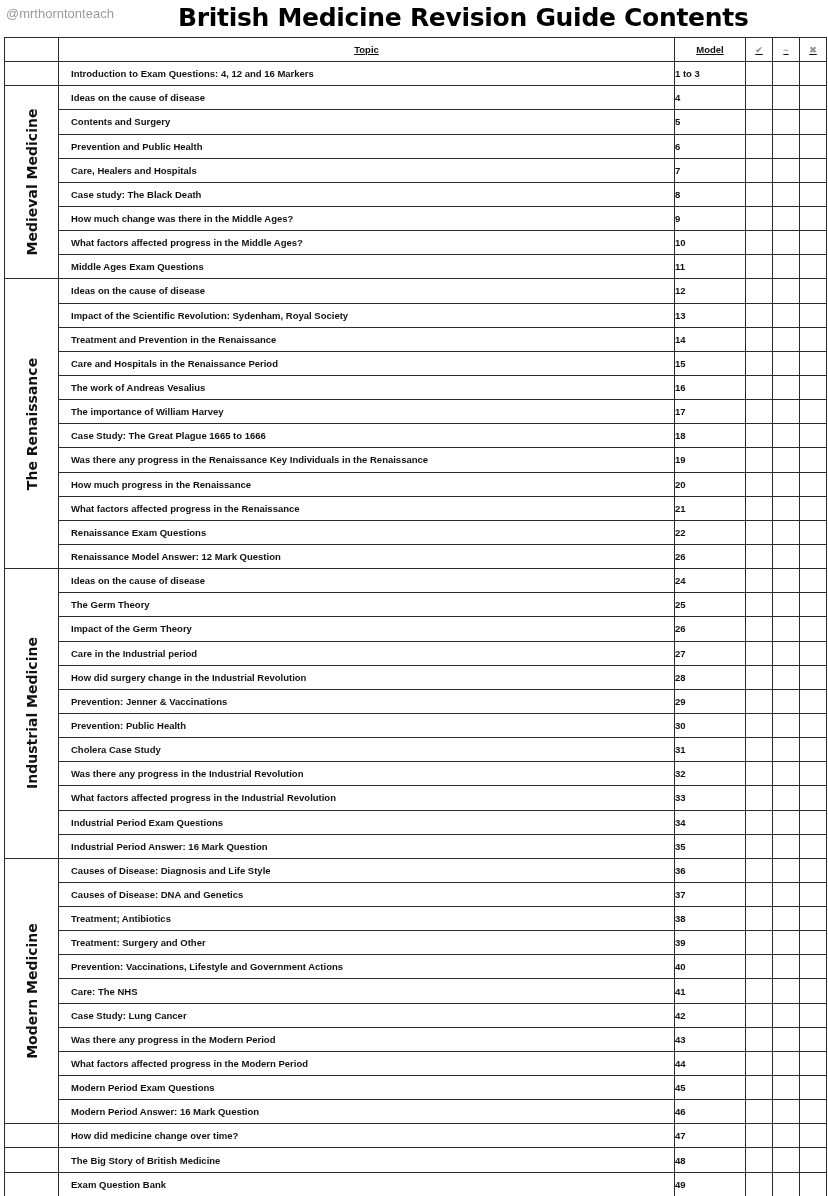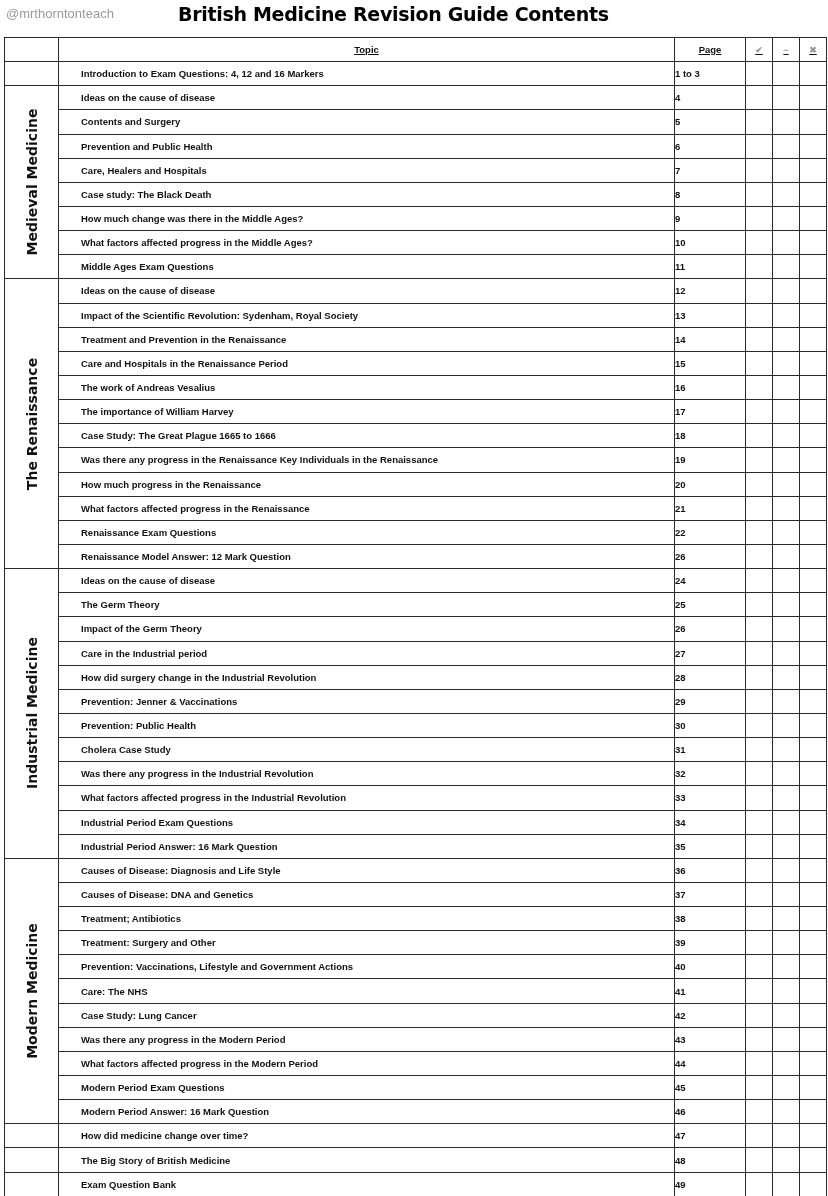--- a/index.html
+++ b/index.html
@@ -1,23 +1,23 @@
 <!DOCTYPE html>
 <html><head>
 <meta charset="utf-8">
 <style>
   * { box-sizing: border-box; margin: 0; padding: 0; }
   html, body { width: 828px; height: 1196px; background: #ffffff; overflow: hidden; }
   body { position: relative; font-family: "Liberation Sans", sans-serif; color: #111; }
   .watermark { position: absolute; left: 6px; top: 6px; font-size: 13px; color: #9a9a9a; font-family: Liberation Sans, sans-serif; }
-  .title { position: absolute; left: 178px; top: 3px; font-size: 19px; font-weight: bold; color: #000; font-family: "DejaVu Sans", sans-serif; letter-spacing: -0.3px; }
+  .title { position: absolute; left: 178px; top: 3px; font-size: 25px; font-weight: bold; color: #000; font-family: "DejaVu Sans", sans-serif; letter-spacing: -0.3px; }
   table { position: absolute; left: 4px; top: 37px; width: 822px; border-collapse: collapse; table-layout: fixed; }
   td, th { border: 1.6px solid #2a2a2a; height: 24.15px; font-size: 9.5px; }
   th { font-weight: bold; text-align: center; text-decoration: underline; }
-  td.topic { font-weight: bold; padding-left: 22px; white-space: nowrap; overflow: hidden; }
+  td.topic { font-weight: bold; padding-left: 12px; white-space: nowrap; overflow: hidden; }
   td.page { text-align: left; font-weight: bold; }
   td.period { position: relative; }
   .vlabel { position: absolute; left: 50%; top: 50%; transform: translate(-50%, -50%) rotate(-90deg); white-space: nowrap; font-size: 14px; font-weight: bold; font-family: "DejaVu Sans", sans-serif; }
   .hicon { color: #999; font-size: 9px; }
 </style>
 </head>
 <body>
 
 <div class="watermark">@mrthorntonteach</div>
 <div class="title">British Medicine Revision Guide Contents</div>
@@ -28,21 +28,21 @@
     <col style="width:616px">
     <col style="width:71px">
     <col style="width:27px">
     <col style="width:27px">
     <col style="width:27px">
   </colgroup>
   <thead>
     <tr>
       <th></th>
       <th>Topic</th>
-      <th>Page</th>
+      <th>Model</th>
       <th><span class="hicon">✔</span></th>
       <th><span class="hicon">−</span></th>
       <th><span class="hicon">✖</span></th>
     </tr>
   </thead>
   <tbody id="tbody">
       <tr>
         <td></td>
         <td class="topic">Introduction to Exam Questions: 4, 12 and 16 Markers</td>
         <td class="page">1 to 3</td>

